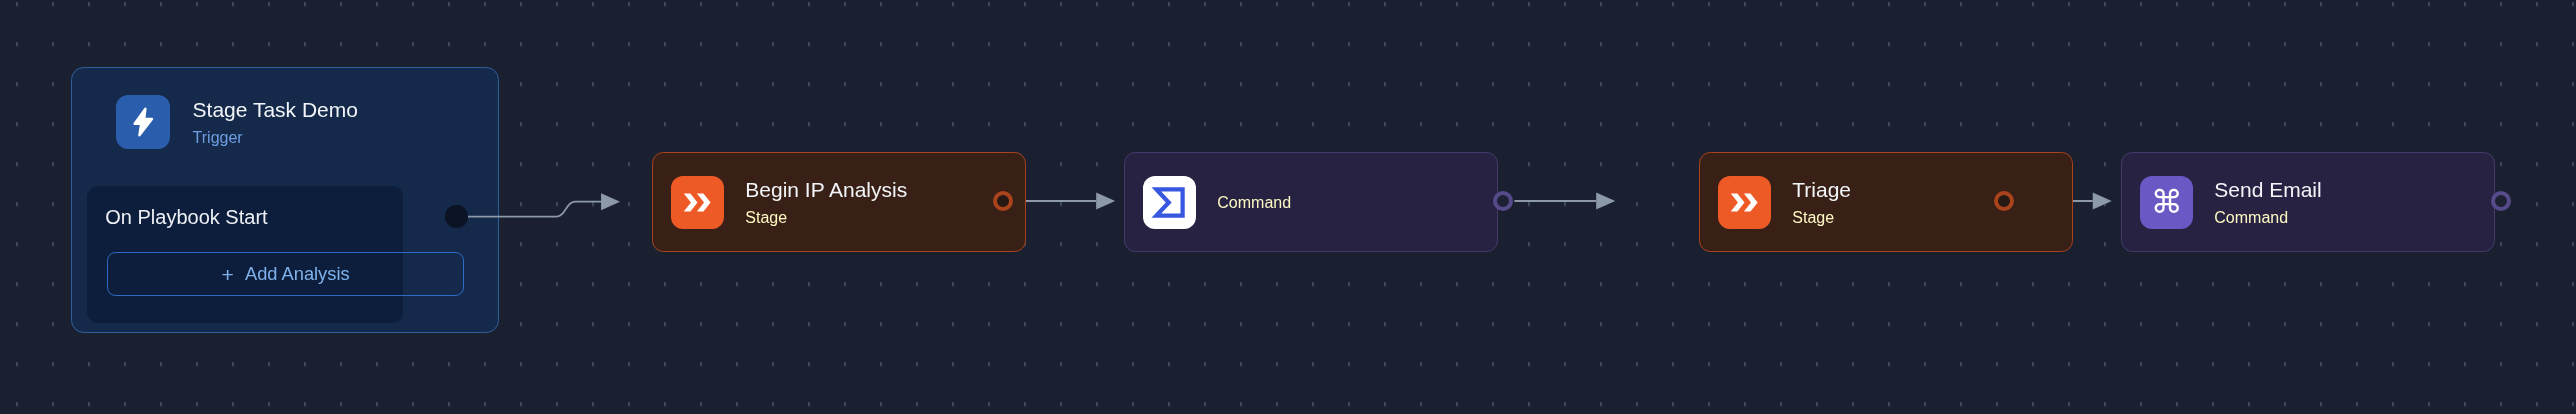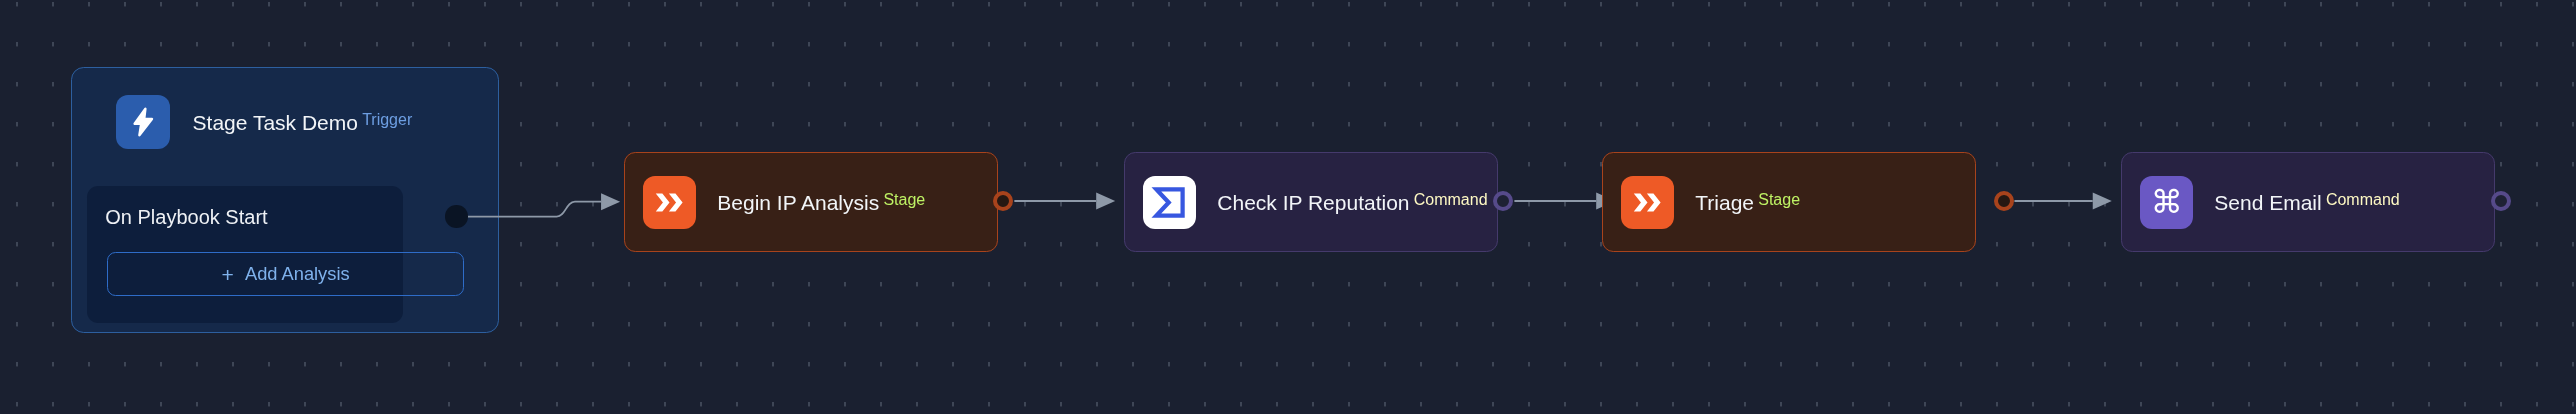--- a/index.html
+++ b/index.html
@@ -12,21 +12,21 @@
   }
   
   .trigger-card{
     position:absolute;left:71px;top:67px;width:428px;height:266px;
     background:#15294a;border:1.4px solid #2d5f9f;border-radius:12.7px;
   }
   .trigger-header{display:flex;align-items:center;gap:22.6px;padding:27px 0 0 44px;}
   .icon-box{width:54px;height:54px;border-radius:12px;flex:0 0 auto;
     display:flex;align-items:center;justify-content:center;}
   .trigger-icon-box{background:#2b5dad;}
-  .node-titles{display:flex;gap:4.2px;}
+  .node-titles{display:flex;flex-direction:column;gap:4.2px;}
   .node-title{font-size:21px;font-weight:500;color:#f2f5f8;line-height:27px;white-space:nowrap;}
   .node-type{font-size:16px;font-weight:400;line-height:21px;white-space:nowrap;}
   .type-trigger{color:#6d9ee2;}
   .sub-card{
     position:absolute;left:15px;top:118px;width:316px;height:137px;
     background:#0d1e3c;border-radius:11.3px;
   }
   .trigger-row-label{
     position:absolute;left:18.3px;top:19px;font-size:20px;color:#eef1f5;line-height:25.4px;white-space:nowrap;
   }
@@ -35,23 +35,23 @@
     background:transparent;border:1.4px solid #2e6cc8;border-radius:8.5px;
     color:#7fb2ec;font-size:18.3px;display:flex;align-items:center;justify-content:center;gap:11.3px;
     cursor:pointer;
   }
   .plus-glyph{font-size:21px;font-weight:400;line-height:21px;color:#7fb2ec;}
   
   .wf-node{
     position:absolute;top:152px;width:374px;height:100px;border-radius:11.3px;
     display:flex;align-items:center;gap:21px;padding-left:18.3px;border:1.4px solid transparent;
   }
-  .wf-node.stage{background:#382016;border-color:#a8431c;}
+  .wf-node.stage{background:#382016;border-color:#a8431c;margin-left:28px;}
   .wf-node.command{background:#272242;border-color:#453a6c;}
-  .wf-node .node-type.stage-label{color:#bef264;}
+  .wf-node .node-type.stage-label{color:#fef9c3;}
   .wf-node .node-type.command-label{color:#fef9c3;}
   .icon-stage{background:#ee5a26;width:53px;height:53px;}
   .icon-sigma{background:#ffffff;width:53px;height:53px;}
   .icon-cmd{background:#6a58c4;width:53px;height:53px;}
   .cmd-glyph{color:#ffffff;font-size:32px;font-family:"DejaVu Sans",sans-serif;line-height:1;}
   
   .port-ring{
     position:absolute;width:20px;height:20px;border-radius:50%;cursor:crosshair;
   }
   .port-ring.stage{border:4.2px solid #a8431c;background:#261812;}
@@ -118,26 +118,25 @@
       </div>
     </div>
   <div class="port-ring stage" style="left: 993px; top: 191px;"></div>
     <div class="wf-node command" style="left: 1124px;">
       <div class="icon-box icon-sigma">
         <svg width="37" height="37" viewBox="0 0 48 48" aria-hidden="true">
           <path d="M7 7 H41 V41 H7 L23 24 Z" fill="none" stroke="#3757e0" stroke-width="5.5" stroke-linejoin="miter"></path>
         </svg>
       </div>
       <div class="node-titles">
-        <div class="node-title">Check IP Reputation</div>
         <div class="node-type command-label">Command</div>
       </div>
     </div>
   <div class="port-ring command" style="left: 1493px; top: 191px;"></div>
-    <div class="wf-node stage" style="left: 1602px;">
+    <div class="wf-node stage" style="left: 1671px;">
       <div class="icon-box icon-stage">
         <svg width="31" height="21" viewBox="0 0 52 34" aria-hidden="true">
           <path d="M3 2 L14 2 L26 17 L14 32 L3 32 L15 17 Z" fill="#ffffff"></path>
           <path d="M25 2 L36 2 L48 17 L36 32 L25 32 L37 17 Z" fill="#ffffff"></path>
         </svg>
       </div>
       <div class="node-titles">
         <div class="node-title">Triage</div>
         <div class="node-type stage-label">Stage</div>
       </div>

